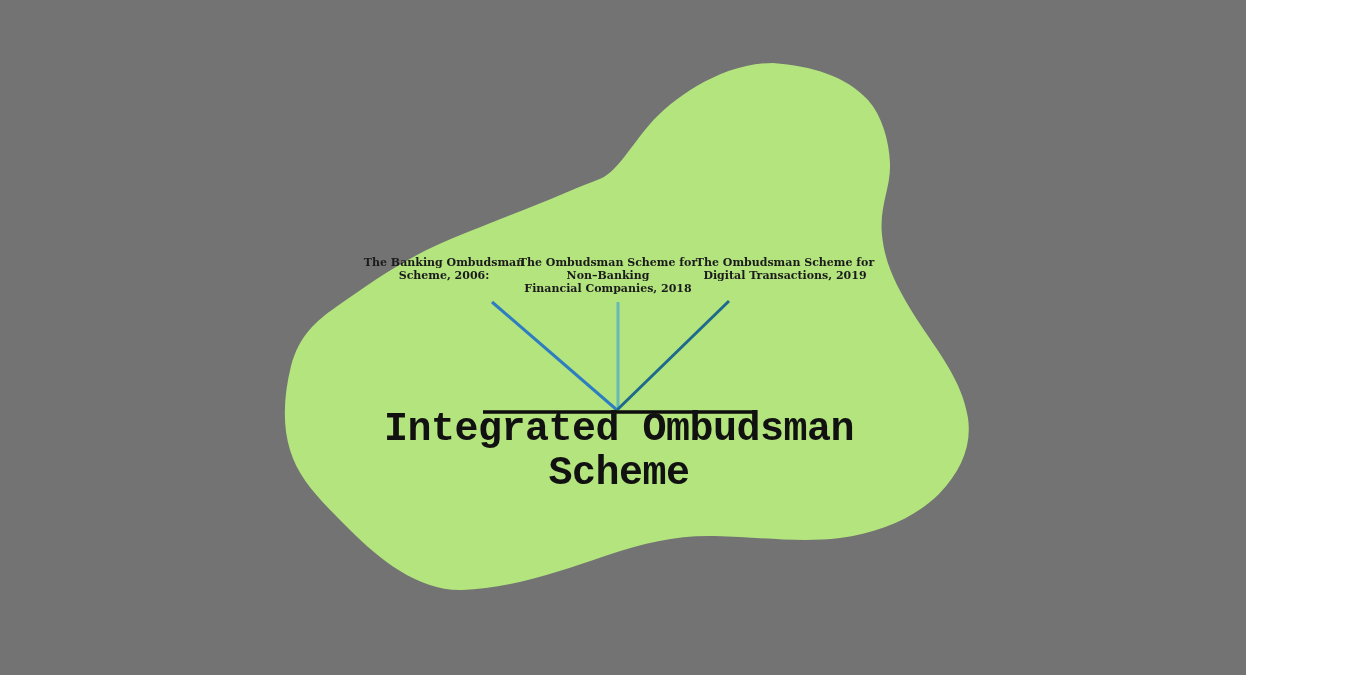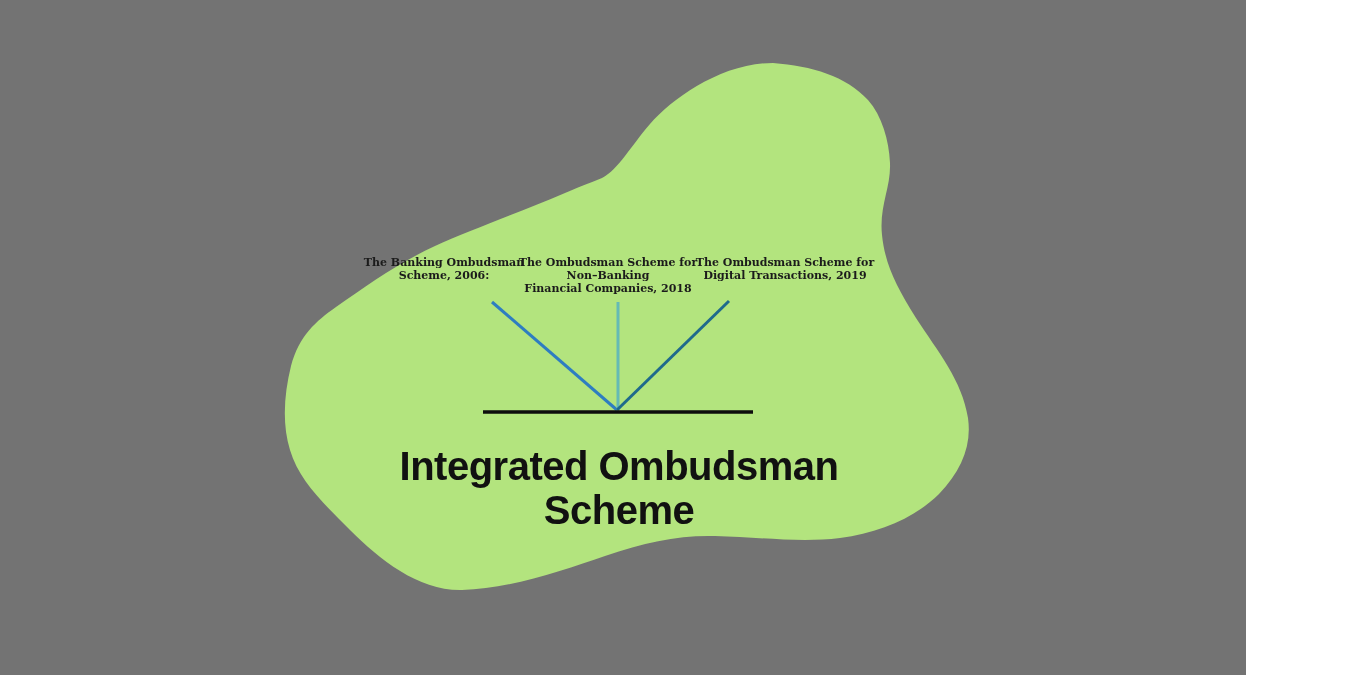--- a/index.html
+++ b/index.html
@@ -30,24 +30,24 @@
     font-weight: 700;
     font-size: 11px;
     line-height: 13px;
     text-align: center;
     color: #1b1b1b;
     white-space: pre-line;
   }
   .diagram-title {
     position: absolute;
     left: 619px;
-    top: 444px;
+    top: 408px;
     transform: translateX(-50%);
     margin: 0;
-    font-family: Liberation Sans, sans-serif;
+    font-family: Liberation Mono, monospace;
     font-weight: 700;
     font-size: 40px;
     line-height: 44px;
     letter-spacing: -0.5px;
     text-align: center;
     color: #111111;
     white-space: pre-line;
     width: 600px;
   }
 </style>

